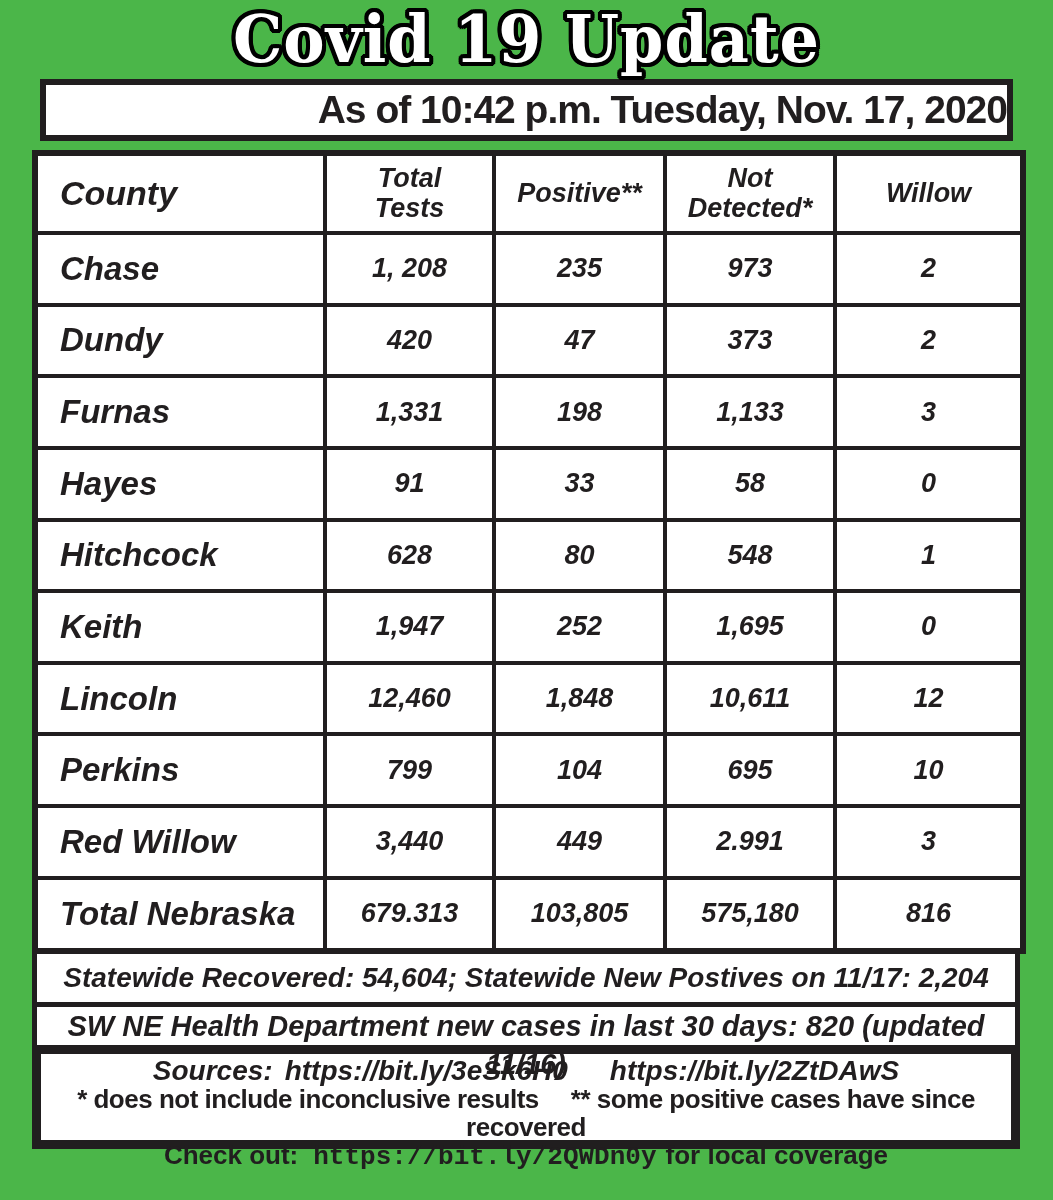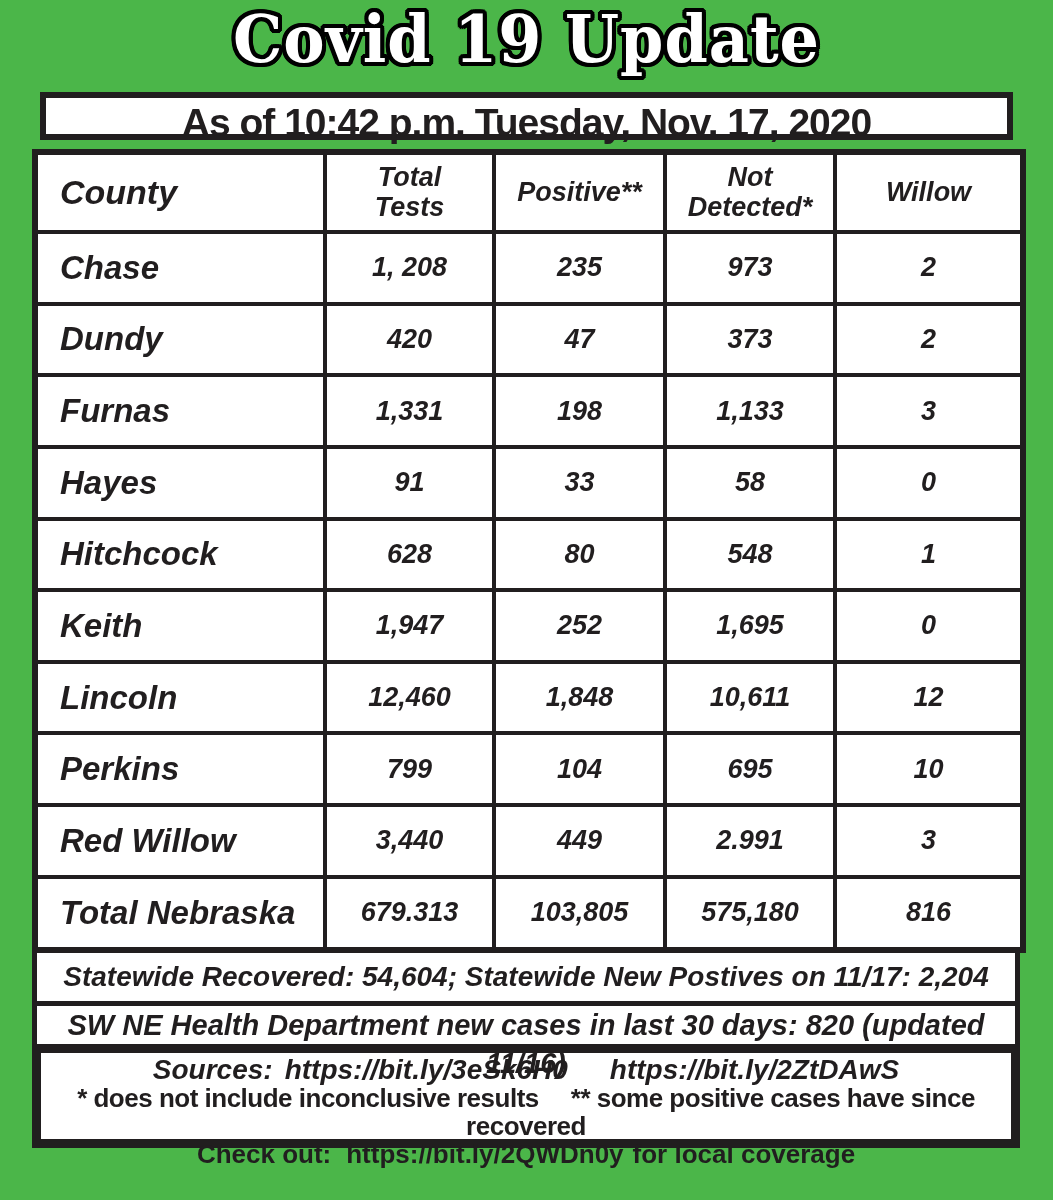--- a/index.html
+++ b/index.html
@@ -31,26 +31,26 @@
     transform:scaleY(1.04);
     text-shadow:
       4px 0 0 #000,-4px 0 0 #000,0 4px 0 #000,0 -4px 0 #000,
       3px 3px 0 #000,-3px 3px 0 #000,3px -3px 0 #000,-3px -3px 0 #000,
       4px 2px 0 #000,-4px 2px 0 #000,4px -2px 0 #000,-4px -2px 0 #000,
       2px 4px 0 #000,-2px 4px 0 #000,2px -4px 0 #000,-2px -4px 0 #000;
   }
 
   
   .date-box{
-    margin:16px 40px 0 40px;
+    margin:3px 40px 0 40px;
     width:973px;
-    height:48px;
+    height:62px;
     background:var(--white);
     border:6px solid var(--ink);
-    text-align:center;
+    text-align:right;
     line-height:50px;
     font-weight:bold;
     font-size:39px;
     letter-spacing:-1px;
   }
 
   
   table.covid-table{
     margin:9px 0 0 32px;
     width:988px;
@@ -97,21 +97,21 @@
     text-align:center;
     font-weight:bold;
     padding-top:2px;
   }
   .sources-line{ font-size:28px; line-height:29px; font-style:italic; }
   .src-url-1{ margin-left:12px;font-style:italic; }
   .src-url-2{ margin-left:42px;text-align:center; }
   .footnotes-line{ font-size:26px; line-height:28px; letter-spacing:-0.5px; }
   .footnote-2{ margin-left:32px; }
   .checkout-line{ font-size:26px; line-height:28px; }
-  .checkout-url{ margin-left:15px; }
+  .checkout-url{ margin-left:15px;font-family:Liberation Mono, monospace; }
   .checkout-suffix{ margin-left:9px; }
 </style>
 </head>
 <body>
 
 <div class="page">
 
   <div class="title">Covid 19 Update</div>
 
   <div class="date-box">

